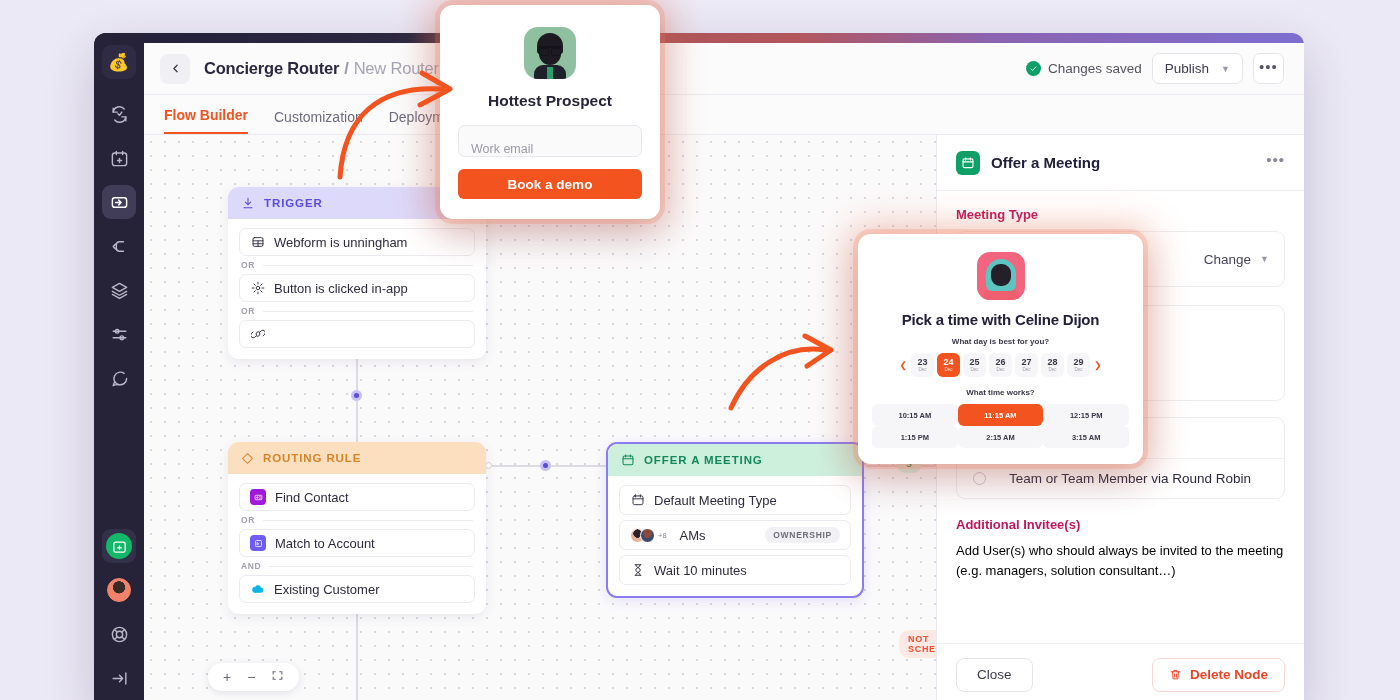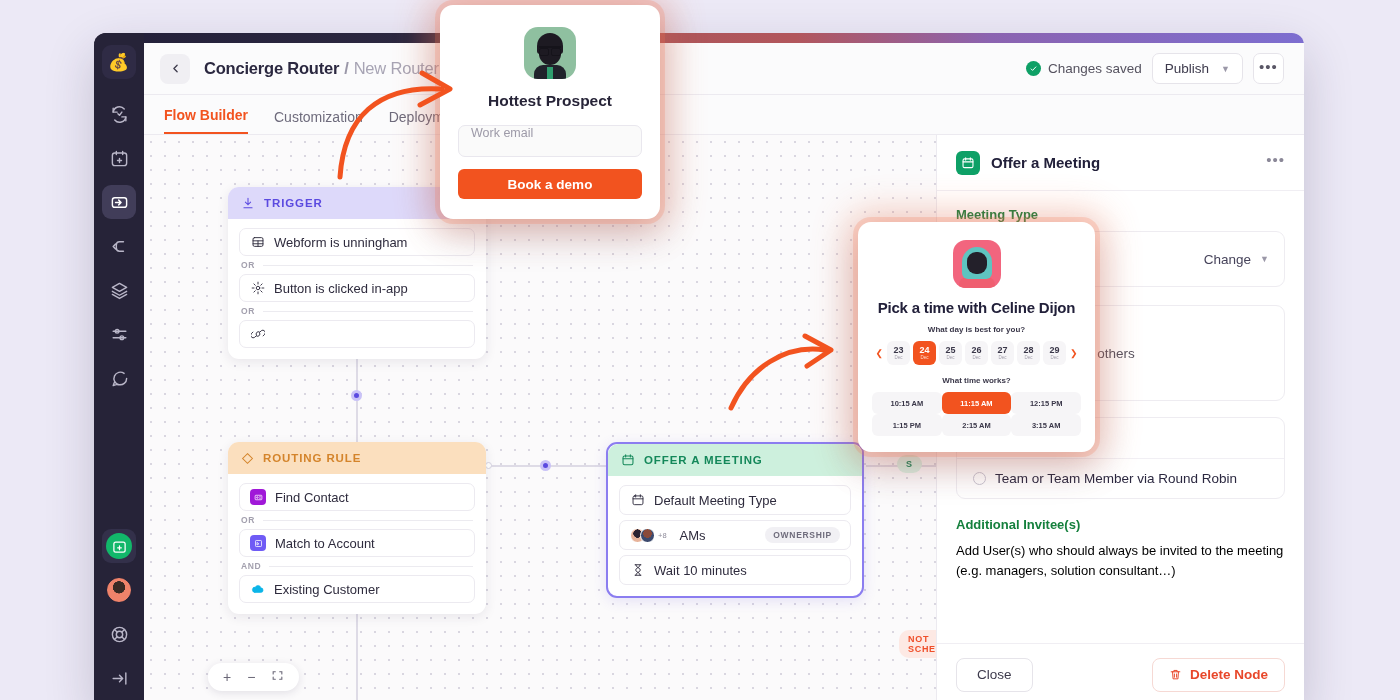--- a/index.html
+++ b/index.html
@@ -156,30 +156,30 @@
   .panel-hd{ height:56px; display:flex; align-items:center; gap:11px; padding:0 19px;
     border-bottom:1px solid #f0eef3;}
   .panel-ico{ width:24px;height:24px;border-radius:6px;background:#0ea066;
     display:flex;align-items:center;justify-content:center;}
   .panel-ico svg{width:14px;height:14px;stroke:#fff;fill:none;stroke-width:1.9;
     stroke-linecap:round;stroke-linejoin:round;}
   .panel-title{ font-size:15px; font-weight:700; color:#22203a;}
   .panel-dots{ margin-left:auto; color:#8b8898; font-size:15px; letter-spacing:1px; cursor:pointer;
      padding-bottom:6px;}
   .panel-bd{ flex:1; overflow:hidden; padding:16px 19px 0;}
-  .lbl{ font-size:13px; font-weight:700; color:#15803d; margin-bottom:9px;}
+  .lbl{ font-size:13px; font-weight:700; color:#be185d; margin-bottom:9px;}
   .field{ border:1px solid #eeecf1; border-radius:9px; height:56px; display:flex; align-items:center;
     padding:0 15px; margin-bottom:18px; background:#fff;}
   .change{ margin-left:auto; display:flex; align-items:center; gap:9px; font-size:13.5px; color:#46435a;
     cursor:pointer;}
   .change .car{ color:#9b98a8; font-size:9px;}
   .invitee-box{ border:1px solid #eeecf1; border-radius:9px; min-height:96px; padding:13px 15px;
     font-size:13.5px; color:#55525f; margin-bottom:16px; display:flex; align-items:center;}
   .radio-grp{ border:1px solid #eeecf1; border-radius:9px; overflow:hidden; margin-bottom:18px;}
-  .radio-row{ height:40px; display:flex; align-items:center; gap:9px; padding:0 16px;
+  .radio-row{ height:40px; display:flex; align-items:center; gap:23px; padding:0 16px;
     font-size:13.5px; color:#2b2840; cursor:pointer;}
   .radio-row + .radio-row{ border-top:1px solid #f1eff4;}
   .rd{ width:13px;height:13px;border-radius:50%;border:1.4px solid #c8c5d2; flex:0 0 auto;}
   .sub{ font-size:13px; color:#000000; line-height:1.55;}
   .panel-ft{ height:62px; border-top:1px solid #f0eef3; display:flex; align-items:center;
     padding:0 19px; }
   .close-btn{ height:34px; padding:0 20px; border:1px solid #e6e4ea; border-radius:8px; background:#fff;
     font-size:13.5px; color:#3d3a4c; cursor:pointer; display:flex;align-items:center;}
   .del-btn{ margin-left:auto; height:34px; padding:0 16px; border:1px solid #f6d9d4; border-radius:8px;
     background:#fff; font-size:13.5px; color:#e8472a; cursor:pointer;
@@ -205,26 +205,26 @@
   .pc-glass:before,.pc-glass:after{ content:""; position:absolute; top:0; width:8px;height:6px;
     border:1.6px solid #15131a; border-radius:2px;}
   .pc-glass:before{left:0;} .pc-glass:after{right:0;}
   .pc-beard{ position:absolute; left:15px; top:26px; width:22px;height:12px;border-radius:0 0 11px 11px;
     background:#1d1a22;}
   .pc-body{ position:absolute; left:10px; bottom:0; width:32px;height:14px;border-radius:9px 9px 0 0;
     background:#20222b;}
   .pc-tie{ position:absolute; left:23px; bottom:0; width:6px;height:12px; background:#2f9e6f;}
   .pc-title{ text-align:center; font-size:15.5px; font-weight:700; color:#272438; margin-bottom:15px;}
   .pc-input{ height:32px; border:1px solid #e9e7ee; border-radius:7px; background:#fafafa;
-    display:flex;align-items:flex-start; padding:0 12px; font-size:12.5px; color:#9d9aa8; margin-bottom:12px;}
+    display:flex;align-items:flex-end; padding:0 12px; font-size:12.5px; color:#9d9aa8; margin-bottom:12px;}
   .pc-cta{ height:30px; background:#f2531f; border-radius:6px; color:#fff; font-size:13.5px;
     font-weight:700; display:flex;align-items:center;justify-content:center; cursor:pointer;}
 
   
-  #sched-card{ left:858px; top:222px; width:237px; padding:18px 14px 16px;}
+  #sched-card{ left:858px; top:234px; width:285px; padding:18px 14px 16px;}
   .sc-av{ width:48px;height:48px;border-radius:13px; margin:0 auto 11px;
     background:#f2657e; position:relative; overflow:hidden;}
   .sc-hood{ position:absolute; left:9px; top:7px; width:30px;height:32px;border-radius:15px 15px 6px 6px;
     background:#5ec4c0;}
   .sc-face{ position:absolute; left:14px; top:12px; width:20px;height:22px;border-radius:9px;
     background:#23202a;}
   .sc-shoulder{ position:absolute; left:6px; bottom:0; width:36px;height:11px;border-radius:8px 8px 0 0;
     background:#ef5f70;}
   .sc-title{ text-align:center; font-size:15px; font-weight:700; color:#22203a; margin-bottom:9px;
     letter-spacing:-.2px;}

